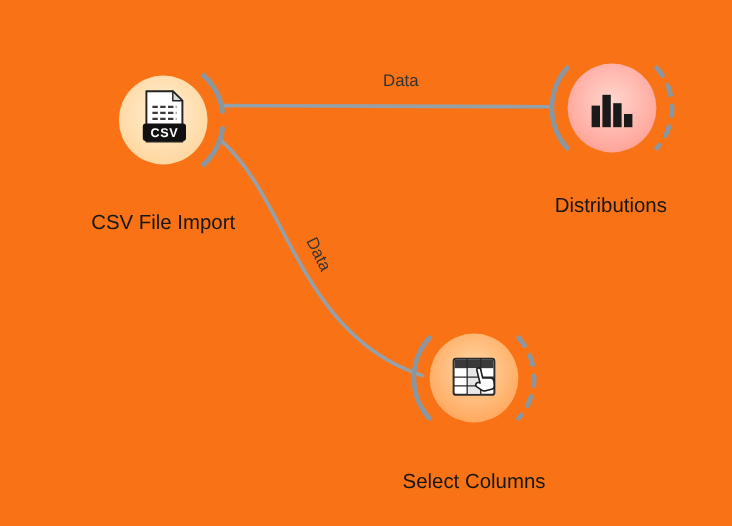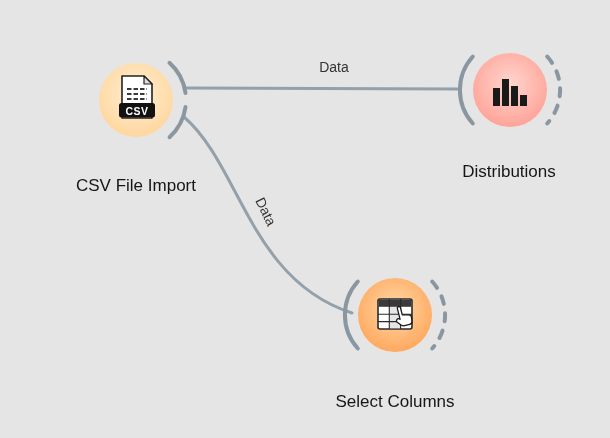--- a/index.html
+++ b/index.html
@@ -4,21 +4,21 @@
 <style>
   html, body {
     margin: 0;
     padding: 0;
     background: #ffffff;
   }
   .canvas-wrap {
     width: 610px;
     height: 438px;
     position: relative;
-    background: #e5e5e5;
+    background: #f97316;
     overflow: hidden;
   }
   svg { display: block; }
   .node-label {
     font-family: "Liberation Sans", sans-serif;
     font-size: 17px;
     font-weight: 400;
   }
   .link-label {
     font-family: "Liberation Sans", sans-serif;

